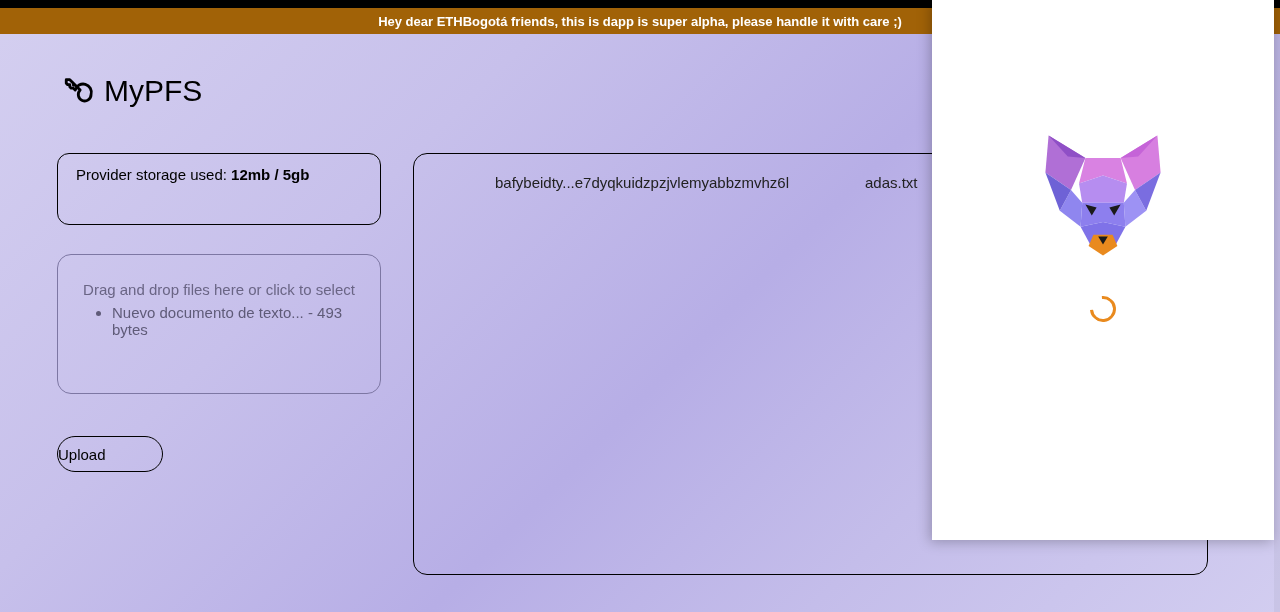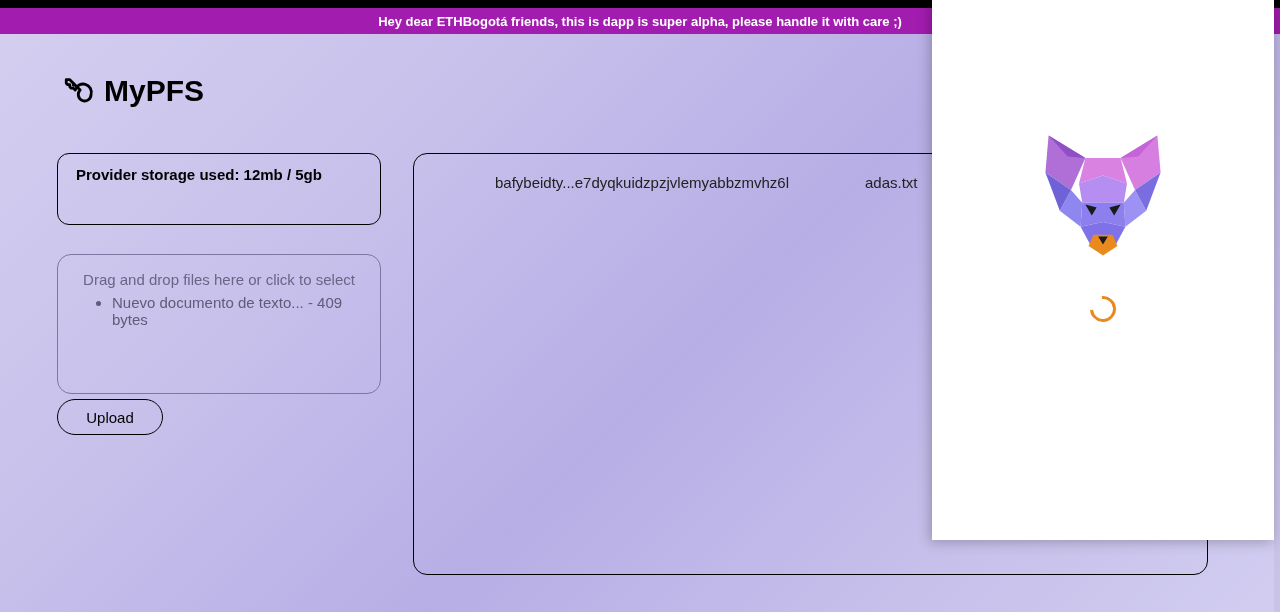--- a/index.html
+++ b/index.html
@@ -11,21 +11,21 @@
     .top-black-bar {
       position: absolute;
       top: 0; left: 0; right: 0;
       height: 8px;
       background: #000;
     }
     .banner {
       position: absolute;
       top: 8px; left: 0; right: 0;
       height: 26px;
-      background: #a21caf;
+      background: #a16207;
       color: #fff;
       font-size: 13px;
       font-weight: 600;
       display: flex;
       align-items: center;
       justify-content: center;
     }
     .app-logo {
       position: absolute;
       top: 74px;
@@ -34,75 +34,74 @@
       align-items: center;
       gap: 8px;
     }
     .app-logo-icon {
       display: flex;
       align-items: center;
       justify-content: center;
     }
     .app-logo-text {
       font-size: 30px;
-      font-weight: 700;
+      font-weight: 400;
       color: #000;
     }
     .storage-card {
       position: absolute;
       top: 153px;
       left: 57px;
       width: 324px;
       height: 72px;
       border: 1.5px solid #000;
       border-radius: 12px;
       padding: 12px 18px;
       font-size: 15px;
     }
-    .storage-label { font-weight: 700; }
+    .storage-label { font-weight: 400; }
     .storage-value { font-weight: 700; }
     .dropzone {
       position: absolute;
       top: 254px;
       left: 57px;
       width: 324px;
       height: 140px;
       border: 1.5px solid #7d77a3;
       border-radius: 14px;
-      padding: 16px 18px;
+      padding: 26px 18px;
       color: #5a5673;
       font-size: 15px;
       text-align: center;
       cursor: pointer;
     }
     .dropzone-hint {
       margin-bottom: 6px;
       color: #6a6585;
     }
     .dropzone ul {
       list-style: disc;
       text-align: left;
       padding-left: 36px;
       color: #5f5b78;
     }
     .dropzone ul li { font-size: 15px; }
     .upload-btn {
       position: absolute;
-      top: 399px;
+      top: 436px;
       left: 57px;
       width: 106px;
       height: 36px;
       border: 1.5px solid #000;
       border-radius: 18px;
       background: transparent;
       font-size: 15px;
       cursor: pointer;
       display: flex;
       align-items: center;
-      justify-content: center;
     }
     .file-panel {
       position: absolute;
       top: 153px;
       left: 413px;
       width: 795px;
       height: 422px;
       border: 1.5px solid #000;
       border-radius: 14px;
       padding: 20px 26px;
@@ -168,21 +167,21 @@
 </div>
 
 <div class="storage-card">
   <span class="storage-label">Provider storage used:</span>
   <span class="storage-value">12mb / 5gb</span>
 </div>
 
 <div class="dropzone">
   <div class="dropzone-hint">Drag and drop files here or click to select</div>
   <ul>
-    <li>Nuevo documento de texto... - 409 bytes</li>
+    <li>Nuevo documento de texto... - 493 bytes</li>
   </ul>
 </div>
 
 <button class="upload-btn">
   <span>Upload</span>
 </button>
 
 <div class="file-panel">
   <div class="file-row">
     <div class="file-cid">bafybeidty...e7dyqkuidzpzjvlemyabbzmvhz6l</div>

